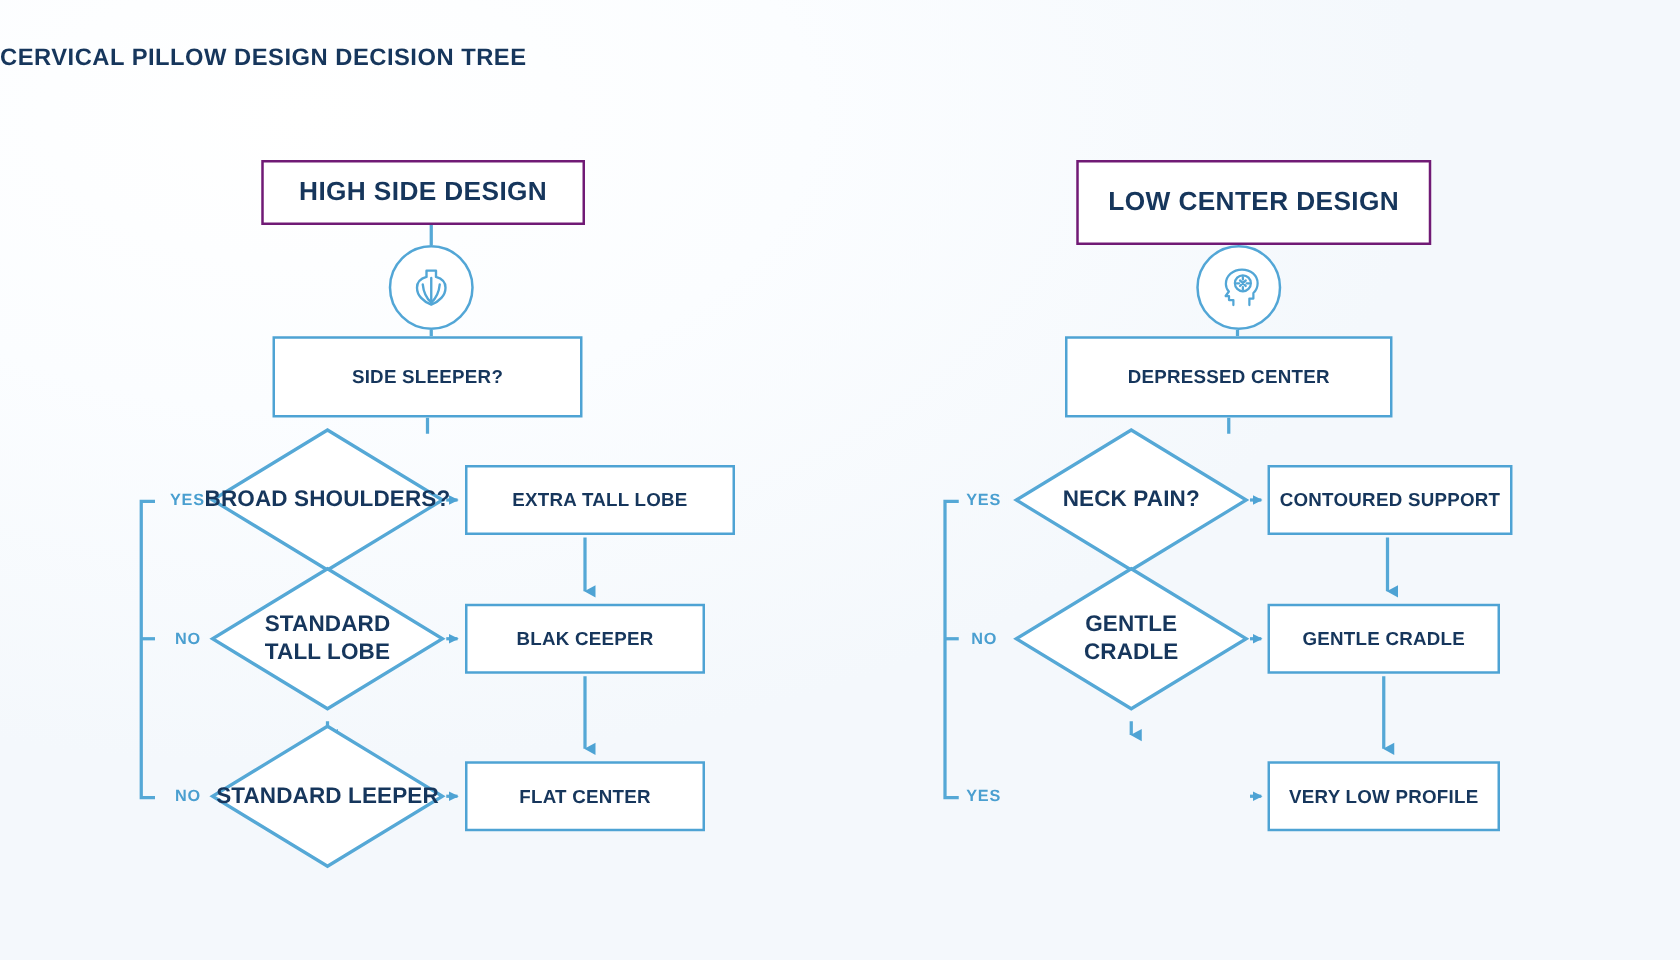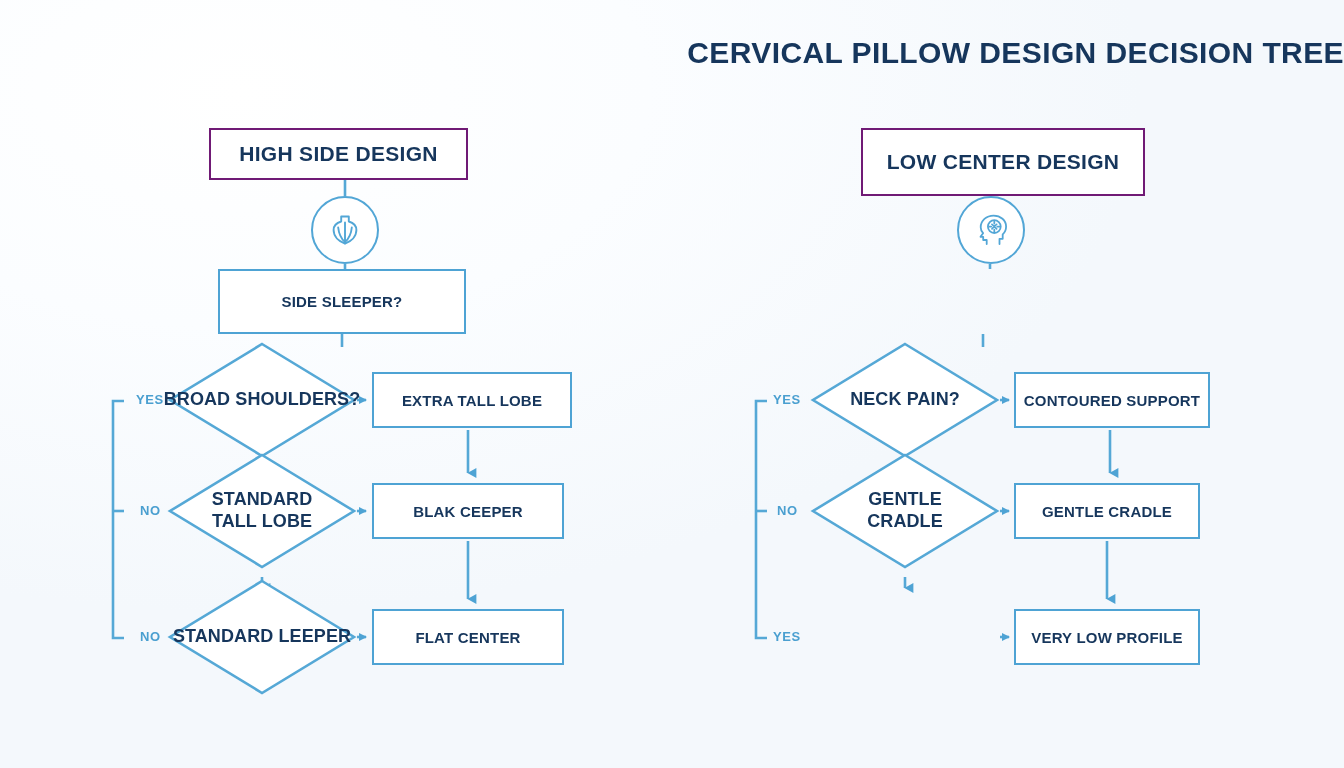--- a/index.html
+++ b/index.html
@@ -30,22 +30,22 @@
     left: 0; top: 0;
     width: 1344px; height: 768px;
     pointer-events: none;
   }
 
   
   .page-title {
     position: absolute;
     left: 0; right: 0;
     top: 36px;
-    text-align: right;
-    font-size: 30px;
+    text-align: left;
+    font-size: 19px;
     font-weight: bold;
     letter-spacing: 0.4px;
     color: #16365c;
   }
 
   
   .header-box {
     position: absolute;
     border: 2px solid #701a75;
     background: #ffffff;
@@ -236,37 +236,38 @@
 TALL LOBE</div>
   </div>
 
   <div class="diamond-wrap" style="left:167px; top:578px;">
     <svg class="diamond-shape" viewBox="0 0 190 118" aria-hidden="true">
       <polygon points="95,3 187,59 95,115 3,59" fill="#ffffff" stroke="#55a8d6" stroke-width="2.6"></polygon>
     </svg>
     <div class="diamond-label">STANDARD LEEPER</div>
   </div>
 
-  <div class="result-box" style="left:372px; top:372px; width:200px;">EXTRA TALL LOBE</div>
+  <div class="result-box" style="left:372px; top:372px; width:216px;">EXTRA TALL LOBE</div>
   <div class="result-box" style="left:372px; top:483px; width:192px;">BLAK CEEPER</div>
   <div class="result-box" style="left:372px; top:609px; width:192px;">FLAT CENTER</div>
 
   <div class="header-box" id="header-right">LOW CENTER DESIGN</div>
 
   <div class="icon-circle" id="icon-right">
     <svg width="44" height="44" viewBox="0 0 44 44" aria-hidden="true">
       <g fill="none" stroke="#52a6d6" stroke-width="1.8" stroke-linejoin="round" stroke-linecap="round">
         <path d="M30.5 36 v-5.2 h3.2 v-4.4 c2.2 -2.0 3.4 -4.8 3.4 -7.8 C37.1 12.3 31.6 7.6 24.6 7.6 c-7.2 0 -12.9 5.0 -12.9 11.6 0 2.6 1.1 4.6 2.4 6.0 l-2.6 3.6 h2.7 v3.2 h3.5 V36"></path>
         <circle cx="25.3" cy="18.6" r="6.4"></circle>
         <path d="M25.3 13.6 v2.0 M25.3 21.6 v2.0 M20.3 18.6 h2.0 M28.3 18.6 h2.0"></path>
         <path d="M23.0 16.4 c1.6 1.2 3.0 2.6 4.6 4.4 M27.6 16.4 c-1.6 1.2 -3.0 2.6 -4.6 4.4"></path>
       </g>
     </svg>
   </div>
 
+  <div class="top-box" id="top-box-right">DEPRESSED CENTER</div>
 
   <div class="branch-label" style="left:773px; top:392px;">YES</div>
   <div class="branch-label" style="left:777px; top:503px;">NO</div>
   <div class="branch-label" style="left:773px; top:629px;">YES</div>
 
   <div class="diamond-wrap" style="left:810px; top:341px;">
     <svg class="diamond-shape" viewBox="0 0 190 118" aria-hidden="true">
       <polygon points="95,3 187,59 95,115 3,59" fill="#ffffff" stroke="#55a8d6" stroke-width="2.6"></polygon>
     </svg>
     <div class="diamond-label">NECK PAIN?</div>

